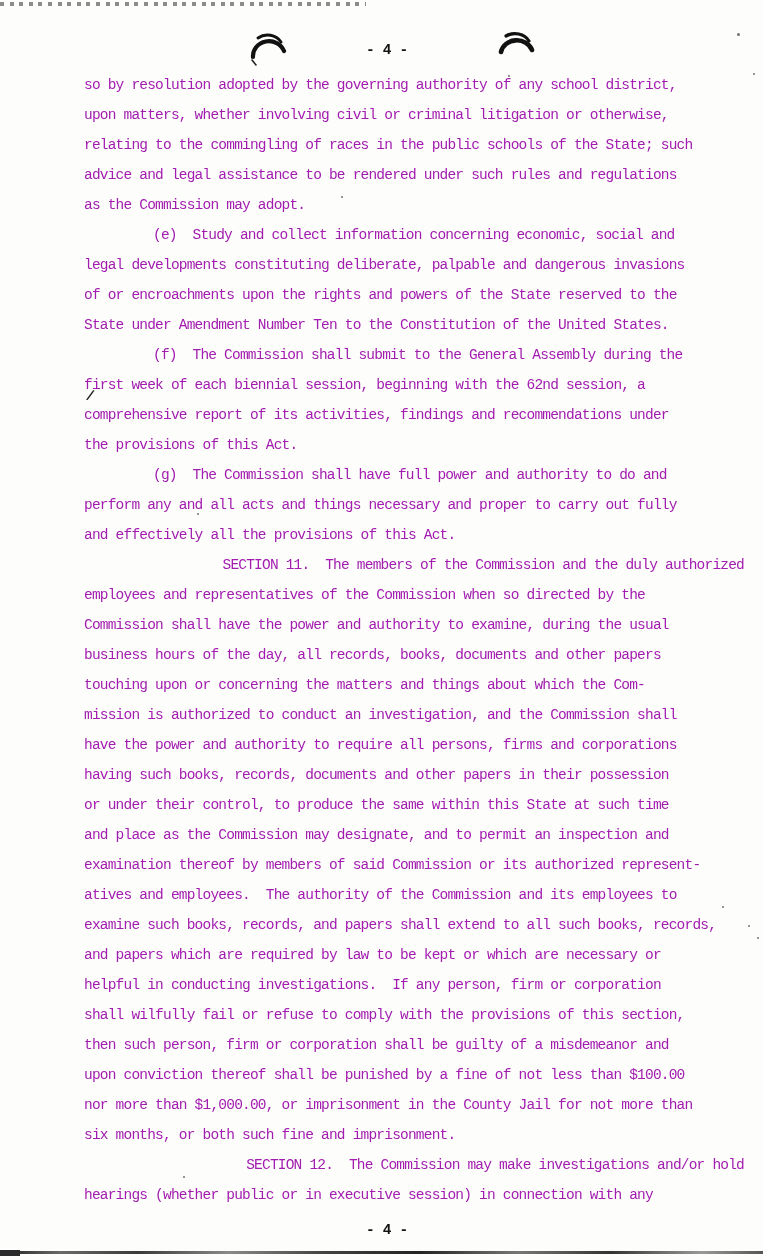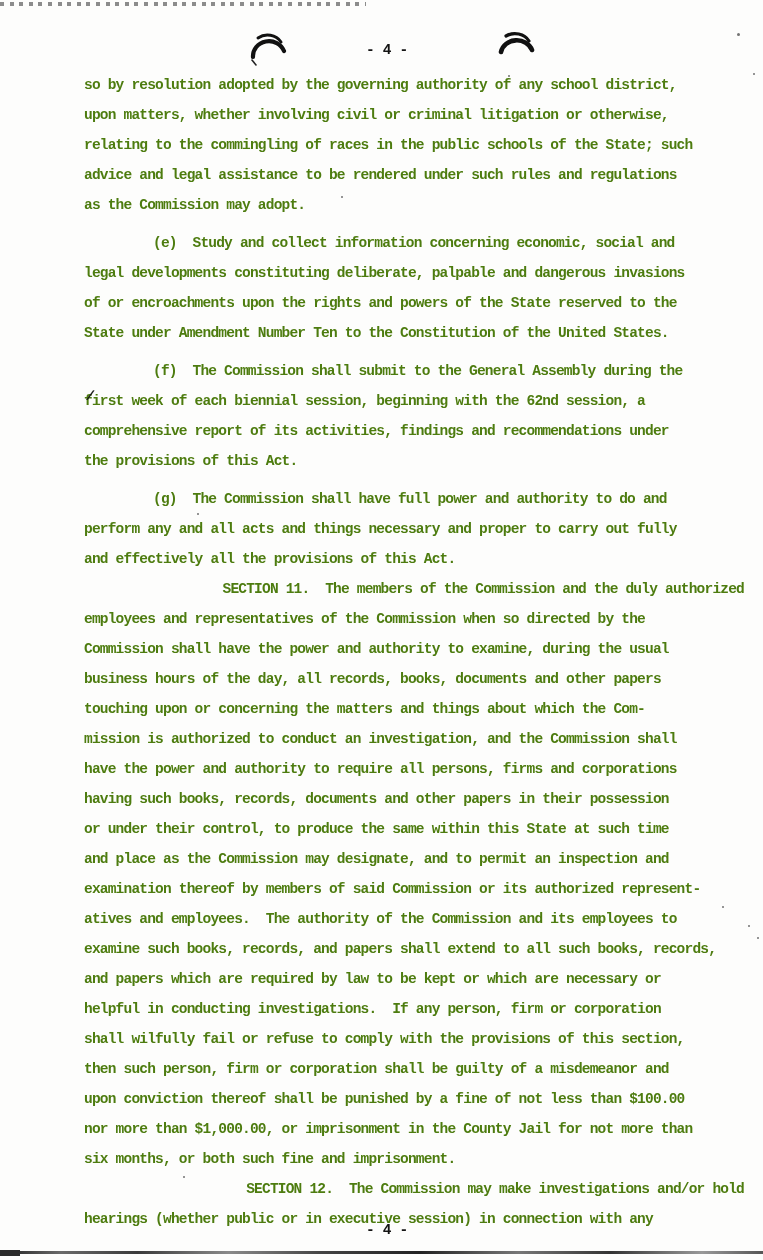--- a/index.html
+++ b/index.html
@@ -26,28 +26,28 @@
   .pagenum{
     position:absolute;
     font-size:14.5px;font-weight:bold;letter-spacing:-0.3px;
     color:#141414;
   }
   .pagenum.top{left:366px;top:42px;}
   .pagenum.bottom{left:366px;top:1222px;}
   
   .doc{
     position:absolute;left:84px;top:70px;width:660px;
-    font-size:14.5px;line-height:30px;font-weight:bold;
+    font-size:14.5px;line-height:30px;font-weight:normal;
     letter-spacing:-0.8px;
-    color:#4d7c0f;
+    color:#a21caf;
     white-space:pre;
   }
   .line{height:30px;}
   .indent0{padding-left:0;}
-  .indent1{padding-left:69px;margin-top:8px;}
+  .indent1{padding-left:69px;}
   .indent2{padding-left:78px;text-align:right;}
   
   .stray{
     position:absolute;left:86px;top:388px;
     font-size:14px;font-weight:bold;color:#1a1a1a;
     transform:rotate(8deg);
   }
   
   .edge{
     position:absolute;left:0;top:1251px;width:763px;height:3px;

